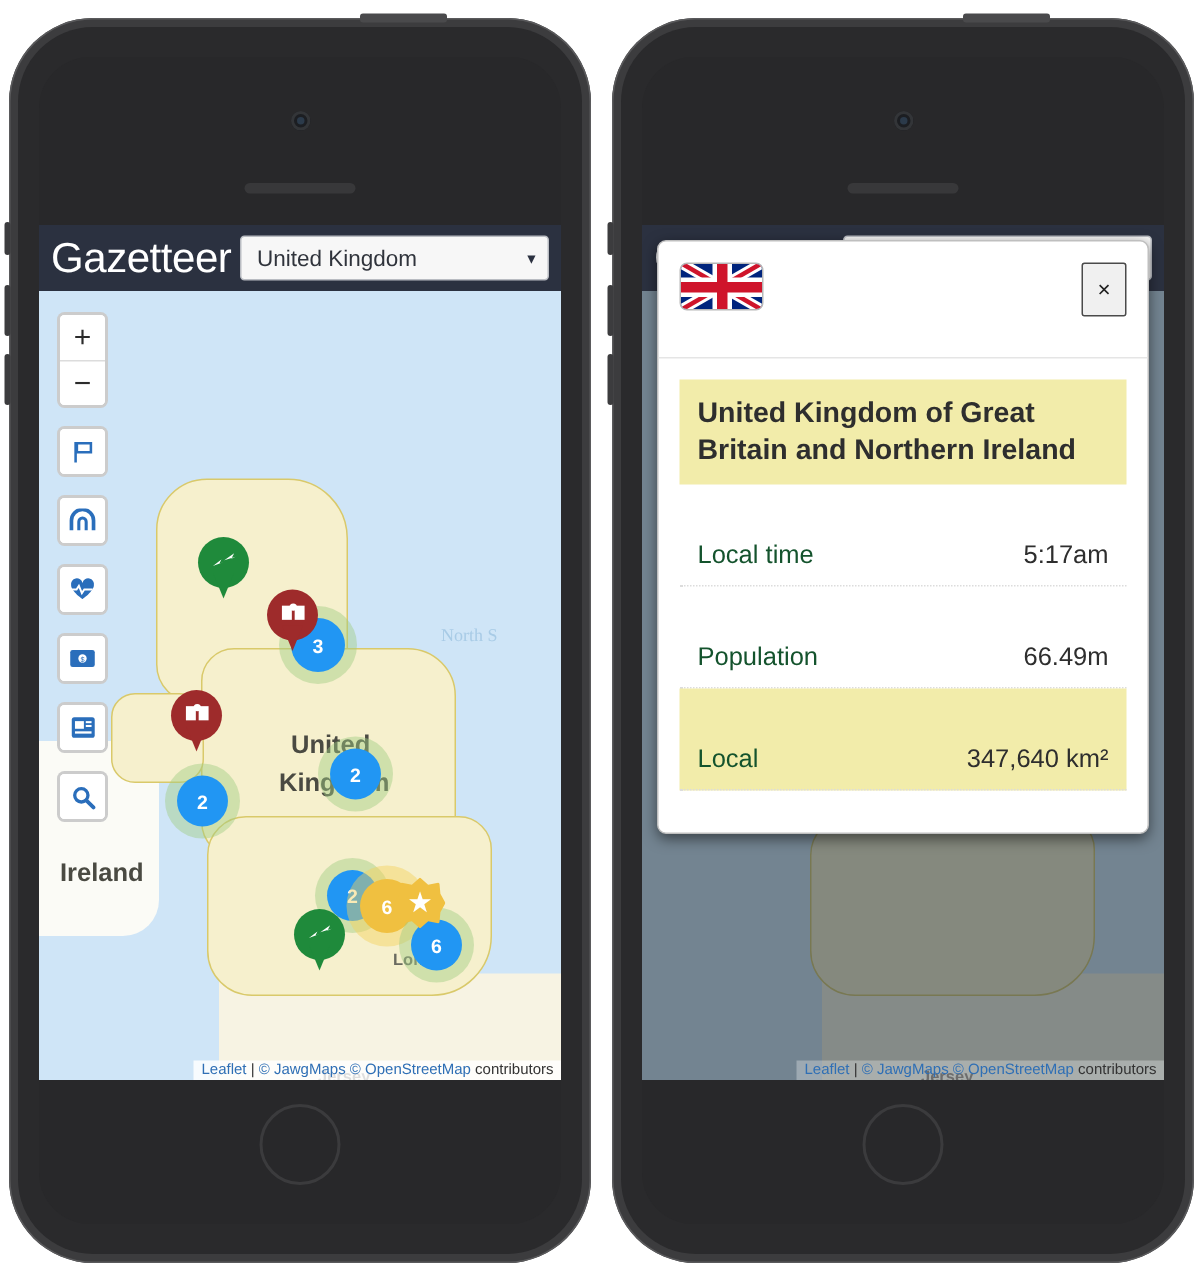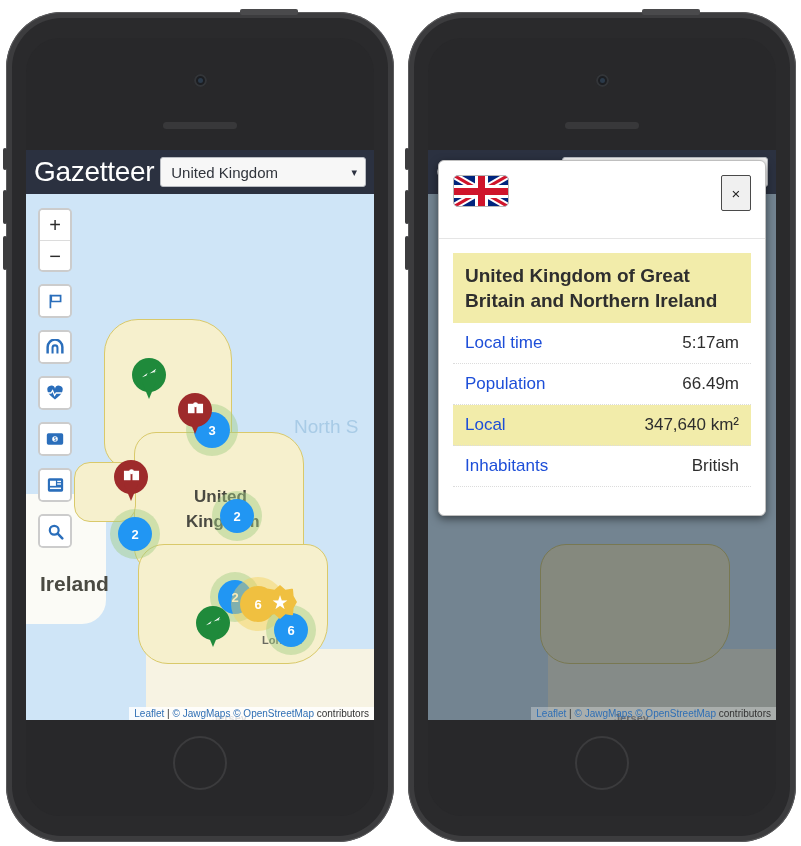--- a/index.html
+++ b/index.html
@@ -286,21 +286,21 @@
     line-height: 1.32;
   }
   .info-row {
     display: flex; align-items: baseline; justify-content: space-between;
     padding: 10px 12px;
     font-size: 17px;
     color: #2e2e2e;
     border-bottom: 1px dotted #dcdcdc;
   }
   .info-row.alt { background: #f2ecaa; }
-  .info-label { color: #1d4ed8; }
+  .info-label { color: #14532d; margin-top: 27px; }
   .info-value { font-weight: normal; text-align: right; }
 </style>
 </head>
 <body>
 
 <div class="stage">
 
   <div class="phone left">
     <div class="side-btn btn-top"></div>
     <div class="side-btn btn-mute"></div>
@@ -325,24 +325,24 @@
           <div class="map">
 
             <div class="landmass" style="left:120px; top:455px; width:260px; height:160px;"></div>
             <div class="landmass" style="left:-30px; top:300px; width:110px; height:130px; border-radius:24px; background:#fbfbf6;"></div>
             <div class="uk-shape" style="left:78px; top:125px; width:128px; height:150px; border-radius:34px 40px 16px 26px;"></div>
             <div class="uk-shape" style="left:108px; top:238px; width:170px; height:140px; border-radius:22px 32px 20px 24px;"></div>
             <div class="uk-shape" style="left:112px; top:350px; width:190px; height:120px; border-radius:26px 22px 40px 30px;"></div>
             <div class="uk-shape" style="left:48px; top:268px; width:62px; height:60px; border-radius:16px;"></div>
             <div class="landmass" style="left:150px; top:495px; width:34px; height:22px; border-radius:8px;"></div>
 
-            <div class="map-label sea-label" style="left:268px; top:222px; font-size:19px;">North S</div>
+            <div class="map-label sea-label" style="left:268px; top:222px; font-size:12px;font-family:Liberation Serif, serif;">North S</div>
             <div class="map-label" style="left:168px; top:293px; font-size:17px; color:#4a4a42;">United</div>
             <div class="map-label" style="left:160px; top:318px; font-size:17px; color:#4a4a42;">Kingdom</div>
-            <div class="map-label" style="left:14px; top:378px; font-size:21px; color:#4a4a42;">Ireland</div>
+            <div class="map-label" style="left:14px; top:378px; font-size:17px; color:#4a4a42;">Ireland</div>
             <div class="map-label" style="left:236px; top:440px; font-size:11px; color:#6a6a60;">London</div>
             <div class="map-label" style="left:186px; top:518px; font-size:11px;">Jersey</div>
 
             <div class="ctrl-stack">
               <div class="ctrl-box">
                 <div class="ctrl-btn">+</div>
                 <div class="ctrl-btn">−</div>
               </div>
               <div class="ctrl-box">
                 <div class="ctrl-btn ctrl-icon">
@@ -518,24 +518,20 @@
                 <span class="info-value">5:17am</span>
               </div>
               <div class="info-row">
                 <span class="info-label">Population</span>
                 <span class="info-value">66.49m</span>
               </div>
               <div class="info-row alt">
                 <span class="info-label">Local</span>
                 <span class="info-value">347,640 km²</span>
               </div>
-              <div class="info-row">
-                <span class="info-label">Inhabitants</span>
-                <span class="info-value">British</span>
-              </div>
             </div>
           </div>
 
         </div>
       </div>
     </div>
   </div>
 
 </div>
 

